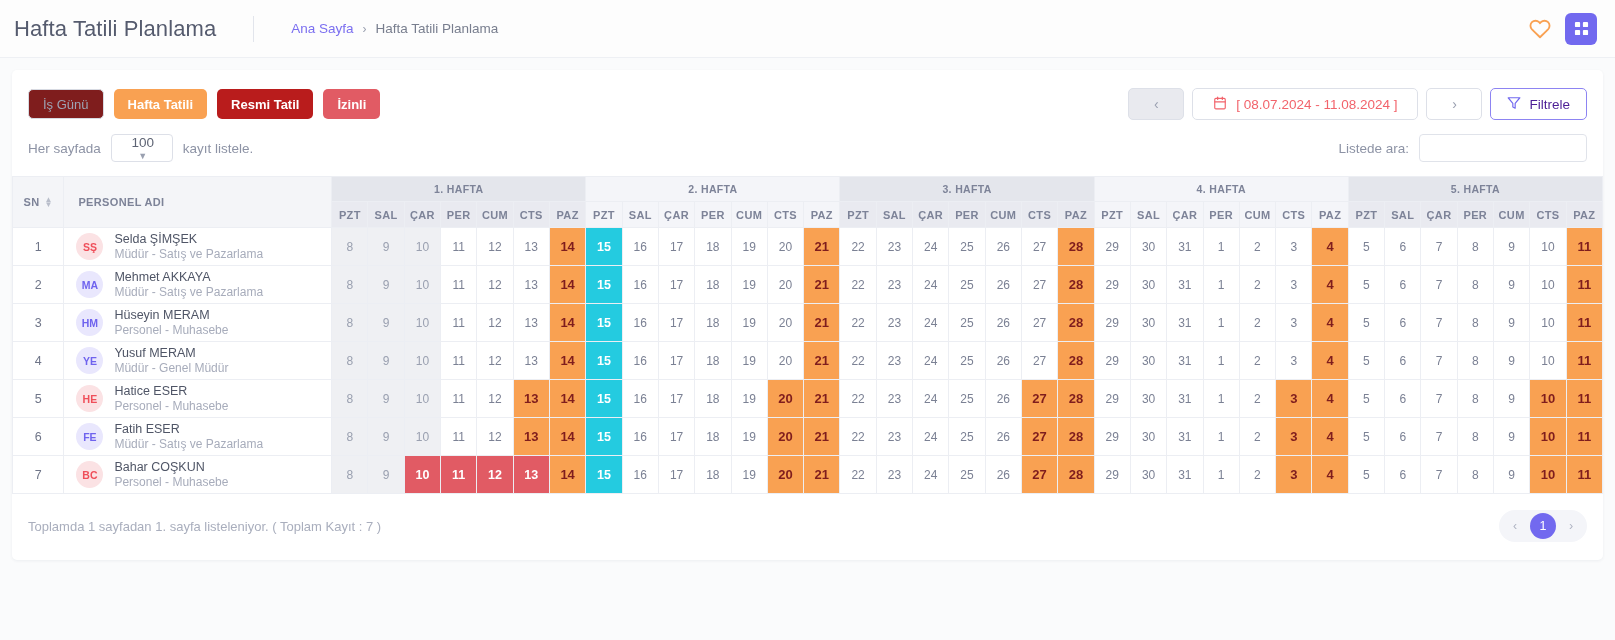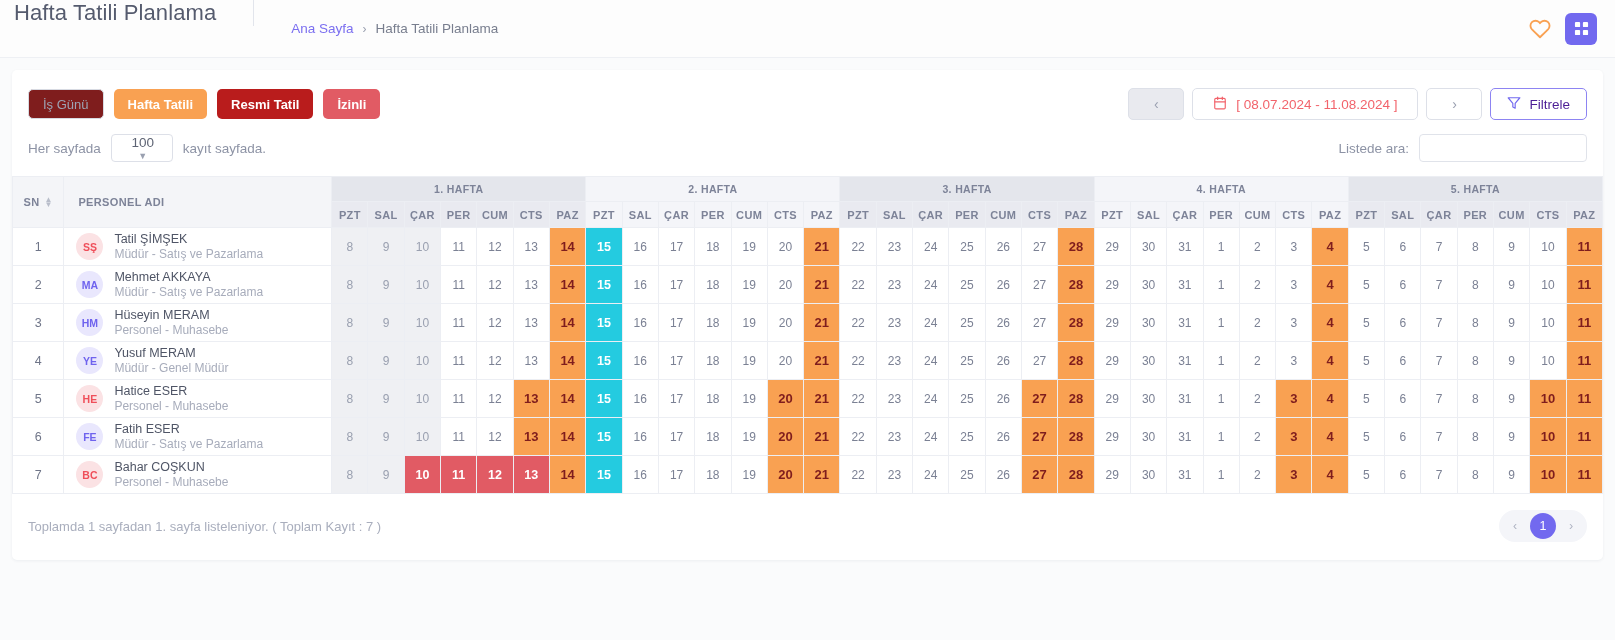--- a/index.html
+++ b/index.html
@@ -8,21 +8,21 @@
     background: #fafbfc;
     font-family: "Liberation Sans", sans-serif;
     overflow: hidden;
   }
   body { position: relative; }
 
   
   .topbar {
     height: 58px;
     background: #fdfdfd;
-    display: flex; 
+    display: flex; align-items: center;
     padding: 0 18px 0 14px;
     border-bottom: 1px solid #eef0f4;
     gap: 17px;
   }
   .page-title {
     font-size: 22px; color: #555b6e; font-weight: 400;
     letter-spacing: .1px; white-space: nowrap;
   }
   .title-sep {
     width: 1px; height: 26px; background: #e2e5ec; margin: 0 20px;
@@ -236,21 +236,21 @@
       </button>
     </div>
   </div>
 
   <div class="ctrls">
     <span>Her sayfada</span>
     <div class="sel">
       <span>100</span>
       <span class="cv">▼</span>
     </div>
-    <span>kayıt sayfada.</span>
+    <span>kayıt listele.</span>
     <div class="search-wrap">
       <span>Listede ara:</span>
       <input class="search-input" type="text" placeholder="" style="">
     </div>
   </div>
 
   <div class="tbl-wrap">
     <table class="sched">
       <colgroup id="cg">
           <col style="width:48px">
@@ -348,21 +348,21 @@
             <th class="day-h dark">PAZ</th>
           </tr>
       </thead>
       <tbody>
           <tr>
             <td class="sn-c">1</td>
             <td class="name-c">
               <div class="pers">
                 <div class="ava red">SŞ</div>
                 <div class="pers-txt">
-                  <span class="pers-nm">Tatil ŞİMŞEK</span>
+                  <span class="pers-nm">Selda ŞİMŞEK</span>
                   <span class="pers-rl">Müdür - Satış ve Pazarlama</span>
                 </div>
               </div>
             </td>
             <td class="d muted">8</td>
             <td class="d muted">9</td>
             <td class="d muted">10</td>
             <td class="d">11</td>
             <td class="d">12</td>
             <td class="d">13</td>

